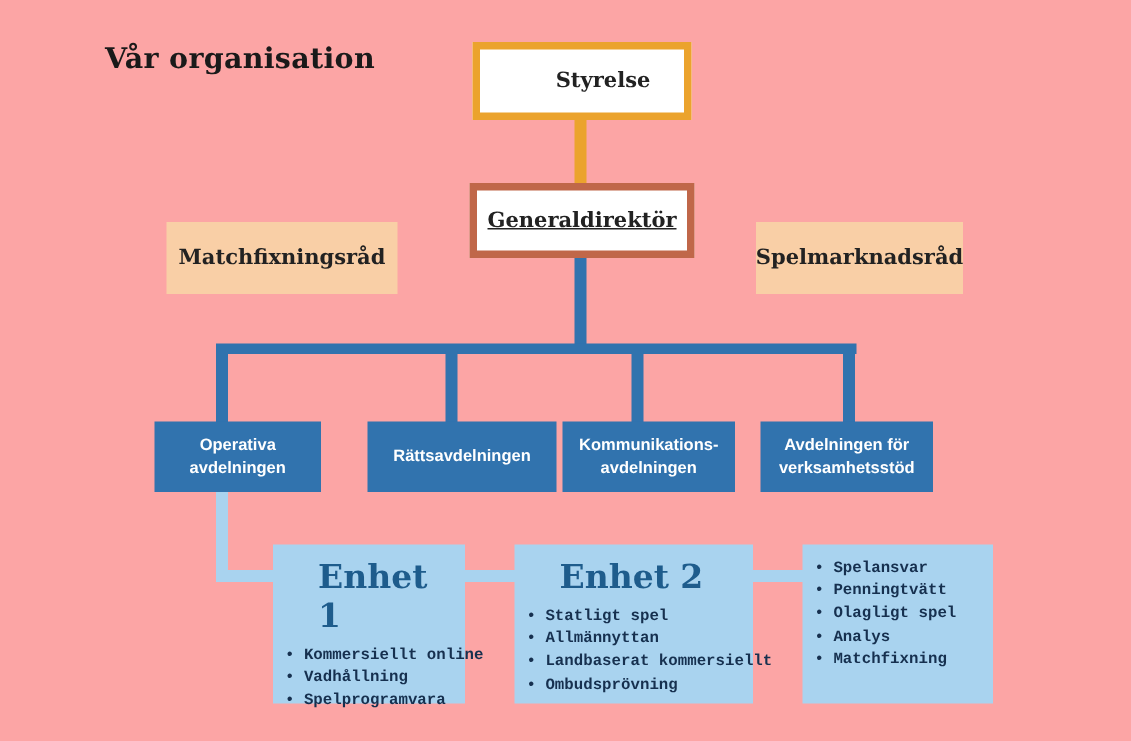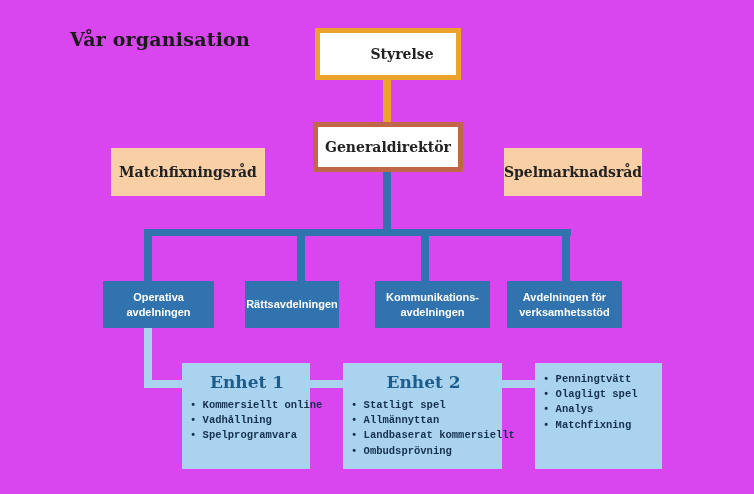--- a/index.html
+++ b/index.html
@@ -3,54 +3,54 @@
 <meta charset="utf-8">
 <style>
   :root{
     --orange:#EBA32D; --terracotta:#C06749; --peach:#F9CFA6;
     --blue:#3173AE; --lightblue:#A9D3EF; --headingblue:#1E5C8C;
     --navy:#16304F; --ink:#1A1A1A;
   }
   *{margin:0;padding:0;box-sizing:border-box;}
   html,body{background:#fff;}
   .canvas{
-    position:relative;width:754px;height:494px;background:#d946ef;overflow:hidden;
+    position:relative;width:754px;height:494px;background:#fca5a5;overflow:hidden;
     font-family:"DejaVu Serif", serif;
   }
   .title{
     position:absolute;left:70px;top:28px;
     font-size:19px;font-weight:bold;color:var(--ink);
     font-family:"DejaVu Serif", serif;letter-spacing:.2px;
   }
   .conn{position:absolute;}
   .conn.orange{background:var(--orange);}
   .conn.blue{background:var(--blue);}
   .conn.light{background:var(--lightblue);}
   .node{
     position:absolute;display:flex;align-items:center;justify-content:center;
     text-align:center;background:#fff;
     font-weight:bold;color:#222;font-size:14px;
   }
   .node.bordered-orange{border:5px solid var(--orange);padding-left:28px;}
-  .node.bordered-terracotta{border:5px solid var(--terracotta);}
+  .node.bordered-terracotta{border:5px solid var(--terracotta);text-decoration:underline;}
   .node.peach{background:var(--peach);border:none;}
   .dept{
     position:absolute;top:281px;height:47px;
     display:flex;align-items:center;justify-content:center;text-align:center;
     background:var(--blue);color:#fff;
     font-family:"Liberation Sans", sans-serif;
     font-size:11px;font-weight:bold;line-height:1.3;
   }
   .unit{
     position:absolute;top:363px;height:106px;background:var(--lightblue);
     padding:9px 6px 0 8px;
   }
   .unit-title{
     font-family:"DejaVu Serif", serif;font-weight:bold;
-    font-size:17px;color:var(--headingblue);margin:0 0 6px 0;text-align:center;
+    font-size:22px;color:var(--headingblue);margin:0 0 6px 22px;
   }
   .unit-list{
     list-style:none;
     font-family:Liberation Mono, monospace;
     font-size:10.5px;font-weight:bold;color:var(--navy);line-height:1.45;
     white-space:nowrap;
   }
   .unit-list li::before{content:"\2022\00a0";}
 </style>
 </head>
@@ -88,21 +88,21 @@
     <span>Spelmarknadsråd</span>
   </div>
 
   <div class="dept" style="left:103px;width:111px">
     <span>
       <span>Operativa</span><br>
       <span>avdelningen</span>
     </span>
   </div>
 
-  <div class="dept" style="left:245px;width:94px">
+  <div class="dept" style="left:245px;width:126px">
     <span>
       <span>Rättsavdelningen</span>
     </span>
   </div>
 
   <div class="dept" style="left:375px;width:115px">
     <span>
       <span>Kommunikations-</span><br>
       <span>avdelningen</span>
     </span>
@@ -129,20 +129,21 @@
     <ul class="unit-list">
       <li>Statligt spel</li>
       <li>Allmännyttan</li>
       <li>Landbaserat kommersiellt</li>
       <li>Ombudsprövning</li>
     </ul>
   </div>
 
   <div class="unit" style="left:535px;width:127px">
     <ul class="unit-list">
+      <li>Spelansvar</li>
       <li>Penningtvätt</li>
       <li>Olagligt spel</li>
       <li>Analys</li>
       <li>Matchfixning</li>
     </ul>
   </div>
 
 </div>
 
 </body></html>

